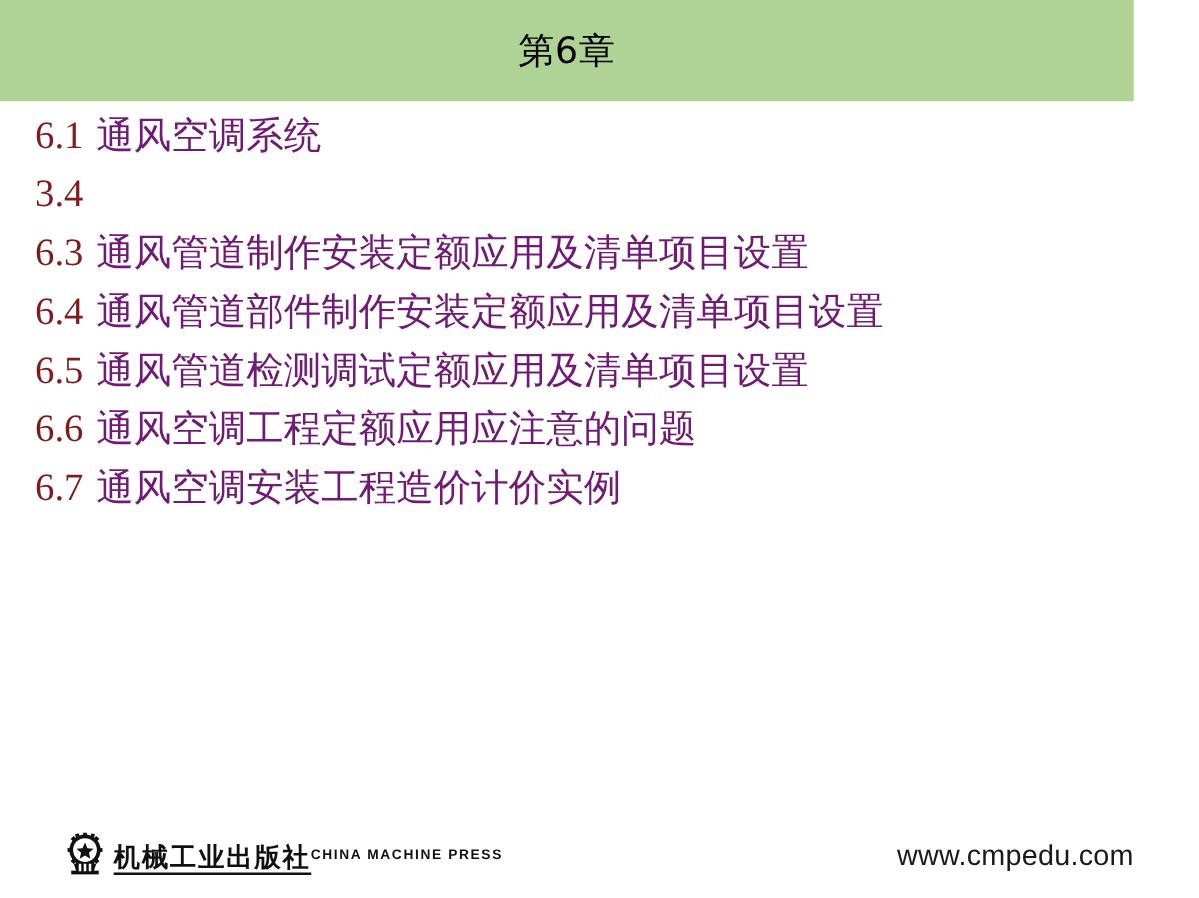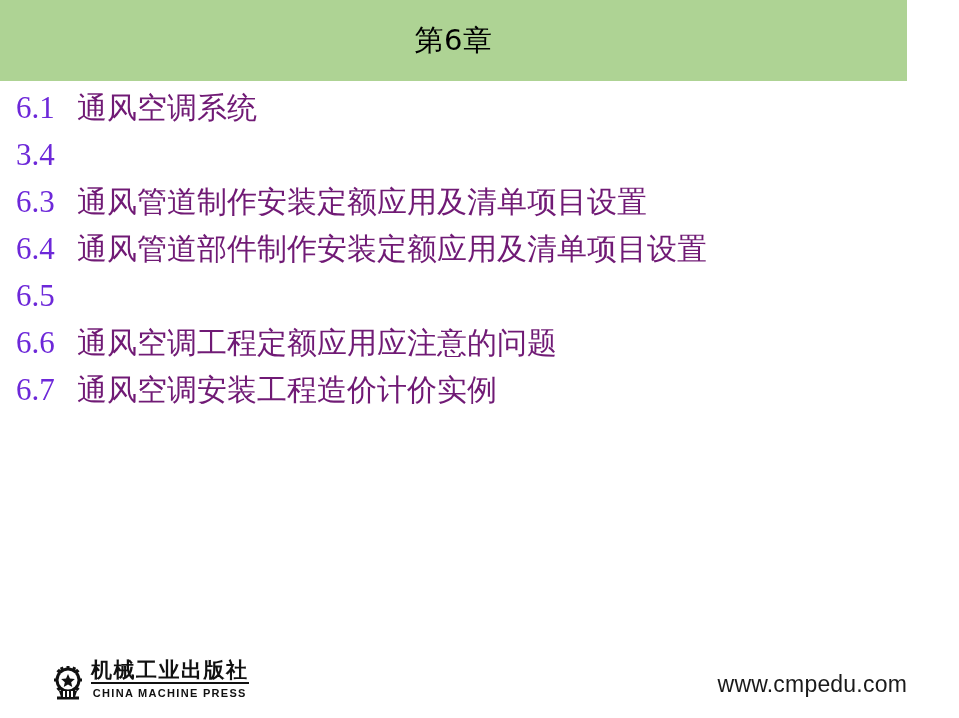--- a/index.html
+++ b/index.html
@@ -46,23 +46,23 @@
   }
   .agenda-row {
     display: flex;
     align-items: baseline;
     height: 47px;
     white-space: nowrap;
   }
   .agenda-num {
     font-family: "Liberation Serif", "DejaVu Serif", serif;
     font-size: 31px;
-    color: #6d28d9;
+    color: #7f1d1d;
     width: 69px;
-    padding-left: 16px;
+    padding-left: 28px;
     box-sizing: border-box;
     flex: 0 0 auto;
     line-height: 1;
   }
   .agenda-text {
     font-family: "DejaVu Sans", "Liberation Sans", sans-serif;
     font-size: 30px;
     color: #701a75;
     line-height: 1;
     letter-spacing: 0px;
@@ -86,22 +86,22 @@
   }
   .brand-emblem {
     width: 32px;
     height: 34px;
     margin-right: 7px;
     flex: 0 0 auto;
     display: block;
   }
   .brand-words {
     display: flex;
-    flex-direction: column;
-    align-items: center;
+    flex-direction: row;
+    align-items: flex-start;
   }
   .brand-cn {
     font-family: "DejaVu Sans", "Liberation Sans", sans-serif;
     font-size: 21px;
     font-weight: bold;
     color: #111111;
     line-height: 1.05;
     letter-spacing: 1.5px;
     border-bottom: 2px solid #111111;
     padding-bottom: 1px;
@@ -148,20 +148,21 @@
     <span class="agenda-text">通风管道制作安装定额应用及清单项目设置</span>
   </div>
 
   <div class="agenda-row">
     <span class="agenda-num">6.4</span>
     <span class="agenda-text">通风管道部件制作安装定额应用及清单项目设置</span>
   </div>
 
   <div class="agenda-row">
     <span class="agenda-num">6.5</span>
+    <span class="agenda-text">通风管道检测调试定额应用及清单项目设置</span>
   </div>
 
   <div class="agenda-row">
     <span class="agenda-num">6.6</span>
     <span class="agenda-text">通风空调工程定额应用应注意的问题</span>
   </div>
 
   <div class="agenda-row">
     <span class="agenda-num">6.7</span>
     <span class="agenda-text">通风空调安装工程造价计价实例</span>

